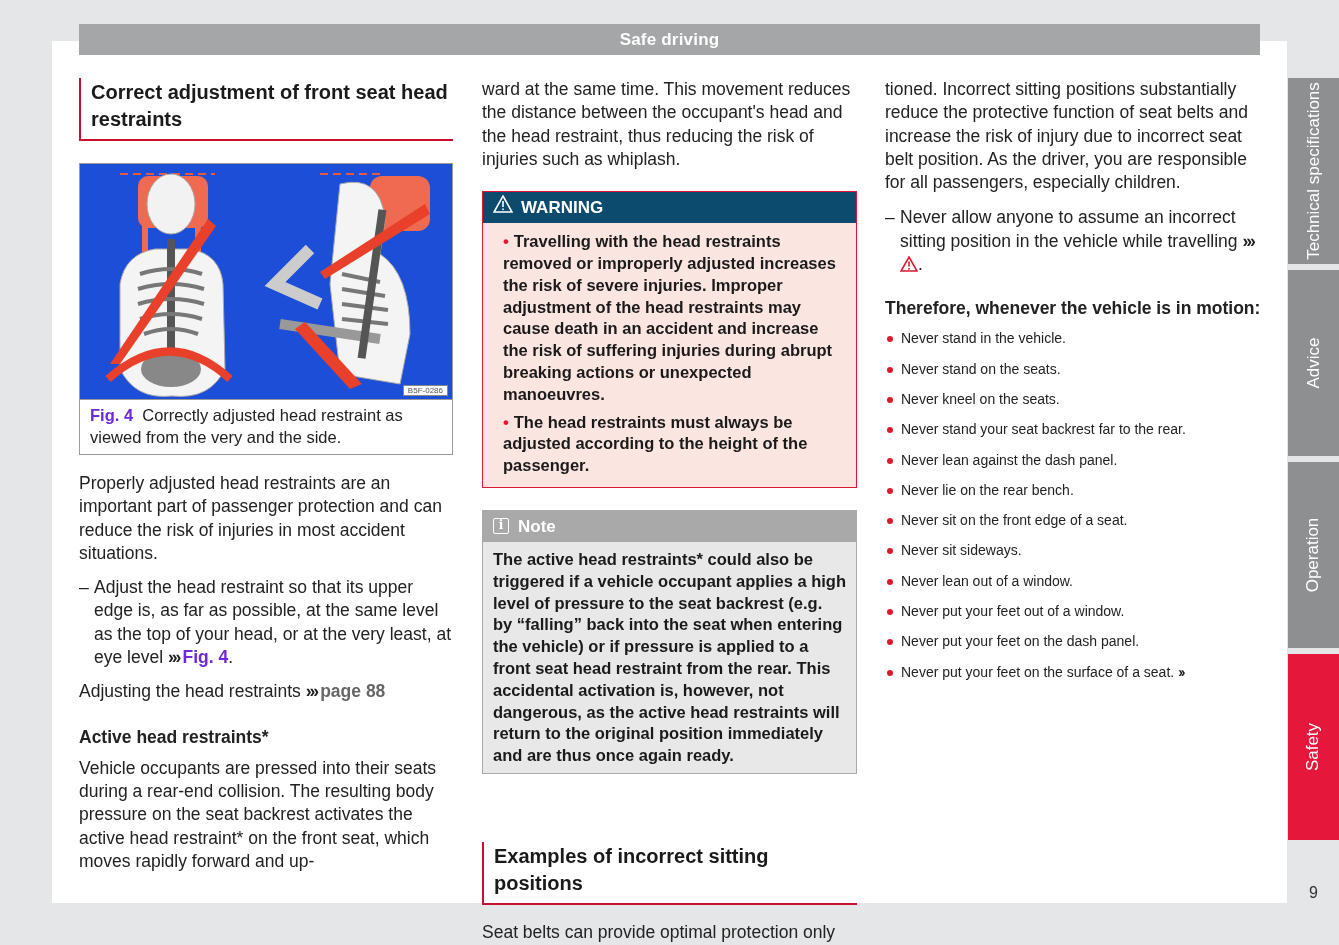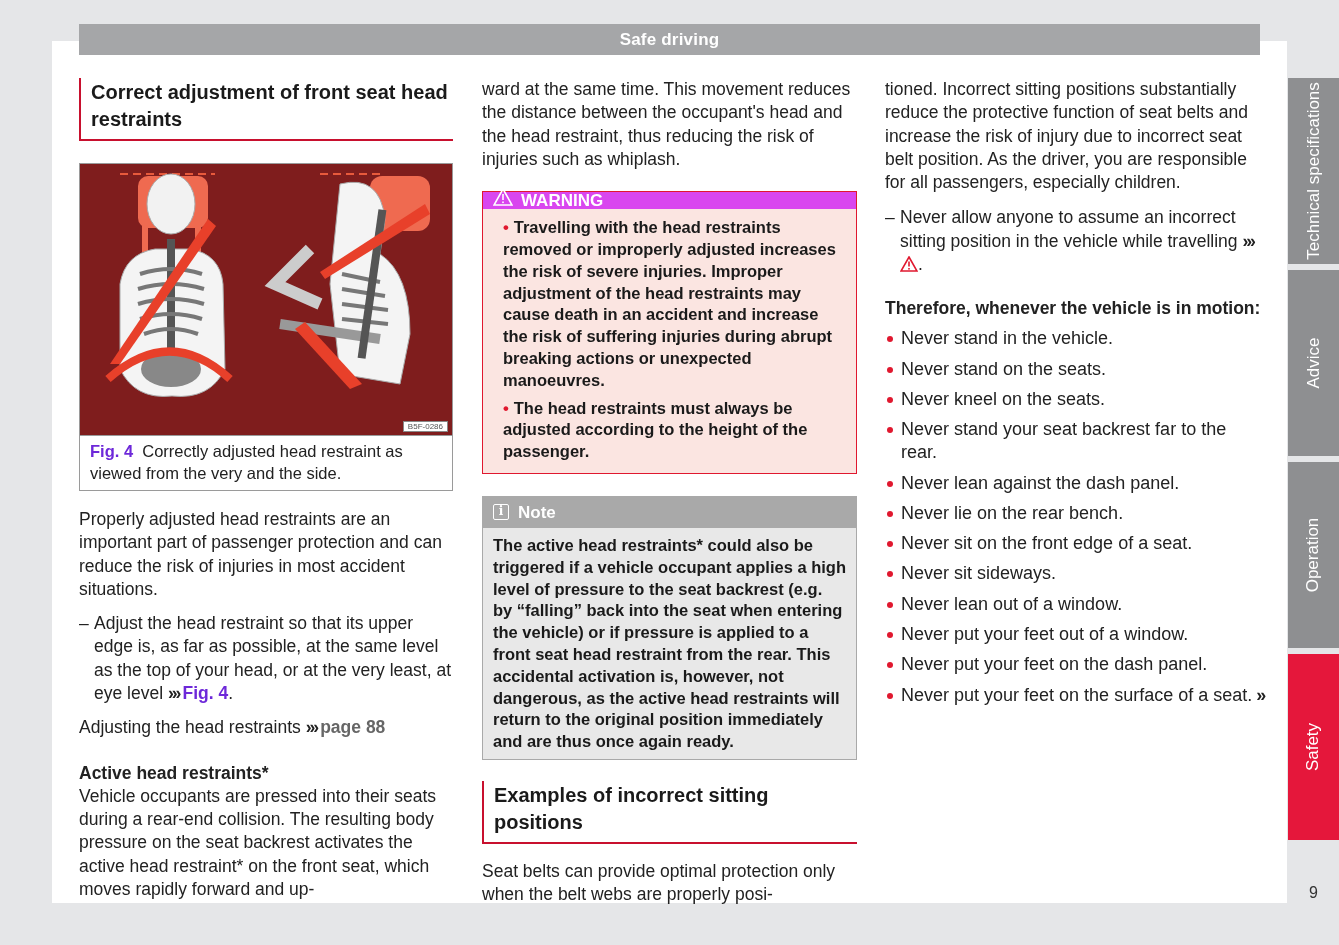--- a/index.html
+++ b/index.html
@@ -37,21 +37,21 @@
   }
   p.body, .body {
     font-size: 17.5px; line-height: 23.3px; color: #222;
   }
   .figure {
     margin-top: 22px;
     border: 1px solid #9a9a9a;
     width: 374px;
   }
   .figure-img {
-    height: 272px; background: #7f1d1d; position: relative;
+    height: 236px; background: #1d4ed8; position: relative;
     border-bottom: 1px solid #9a9a9a;
   }
   .figure-img svg { position: absolute; left: 0; top: 0; }
   .fig-code {
     position: absolute; right: 4px; bottom: 3px;
     font-size: 8px; background: #fff; border: 1px solid #888;
     padding: 0 4px; color: #555;
   }
   .figure-caption {
     padding: 5px 10px 6px 10px;
@@ -67,22 +67,22 @@
   .arrows { font-weight: bold; letter-spacing: -2px; margin-right: 3px; }
   .bold-gray { font-weight: bold; color: #666; margin-top: 16px; }
   .subhead {
     font-weight: bold; font-size: 17.5px; line-height: 23px; margin-top: 22px;
   }
 
   .warning-box {
     margin-top: 20px; border: 1px solid #e0182f; background: #fbe5e1;
   }
   .warning-head {
-    background: #d946ef; color: #fff; font-weight: bold; font-size: 17px;
-    height: 17px; line-height: 31px; padding-left: 10px;
+    background: #0c4a6e; color: #fff; font-weight: bold; font-size: 17px;
+    height: 31px; line-height: 31px; padding-left: 10px;
     display: flex; align-items: center; gap: 8px;
   }
   .warning-body { padding: 8px 10px 4px 20px; }
   .box-bullet {
     font-weight: bold; font-size: 16.5px; line-height: 21.8px; color: #1a1a1a;
     margin-bottom: 6px;
   }
   .box-bullet .dot { color: #e0182f; margin-right: 5px; }
 
   .note-box {
@@ -97,21 +97,21 @@
     width: 16px; height: 16px; border: 1.5px solid #fff; border-radius: 2px;
     font-size: 12px; line-height: 13px; text-align: center; font-family: "DejaVu Serif", serif;
   }
   .note-body {
     padding: 7px 10px 6px 10px;
     font-weight: bold; font-size: 16.5px; line-height: 21.8px; color: #1a1a1a;
   }
 
   .bullet-list { list-style: none; margin-top: 7px; }
   .bullet-list li {
-    font-size: 18px; line-height: 23px; padding-left: 16px; position: relative;
+    font-size: 14px; line-height: 23px; padding-left: 16px; position: relative;
     margin-bottom: 7.3px;
   }
   .bullet-list li::before {
     content: ""; position: absolute; left: 2px; top: 9px;
     width: 6px; height: 6px; border-radius: 50%; background: #e0182f;
   }
   .cont-arrows { font-weight: bold; margin-left: 4px; letter-spacing: -2px; }
 
   .side-tab {
     position: absolute; left: 1288px; width: 51px; height: 186px;
@@ -191,21 +191,21 @@
     <span>Adjust the head restraint so that its upper edge is, as far as possible, at the same level as the top of your head, or at the very least, at eye level</span>
     <span class="arrows">›››</span><a class="red">Fig. 4</a><span>.</span>
   </div>
 
   <p class="body" style="margin-top:11px">
     <span>Adjusting the head restraints</span>
     <span class="arrows">›››</span><a class="bold-gray">page 88</a>
   </p>
 
   <div class="subhead">Active head restraints*</div>
-  <p class="body" style="">Vehicle occupants are pressed into their seats during a rear-end collision. The resulting body pressure on the seat backrest activates the active head restraint* on the front seat, which moves rapidly forward and up-</p>
+  <p class="body" style="margin-top:8px">Vehicle occupants are pressed into their seats during a rear-end collision. The resulting body pressure on the seat backrest activates the active head restraint* on the front seat, which moves rapidly forward and up-</p>
 </div>
 
 <div class="col col2">
   <p class="body">ward at the same time. This movement reduces the distance between the occupant's head and the head restraint, thus reducing the risk of injuries such as whiplash.</p>
 
   <div class="warning-box">
     <div class="warning-head">
       <span>
         <svg width="20" height="18" viewBox="0 0 20 18">
             <path d="M10 1 L19 17 L1 17 Z" fill="none" stroke="#fff" stroke-width="1.6"></path>
@@ -222,21 +222,21 @@
   </div>
 
   <div class="note-box">
     <div class="note-head">
       <span class="info-icon">i</span>
       <span>Note</span>
     </div>
     <div class="note-body">The active head restraints* could also be triggered if a vehicle occupant applies a high level of pressure to the seat backrest (e.g. by “falling” back into the seat when entering the vehicle) or if pressure is applied to a front seat head restraint from the rear. This accidental activation is, however, not dangerous, as the active head restraints will return to the original position immediately and are thus once again ready.</div>
   </div>
 
-  <div class="section-title" style="margin-top:21px">Examples of incorrect sitting positions</div>
+  <div class="section-title" style="margin-top:68px">Examples of incorrect sitting positions</div>
   <p class="body" style="margin-top:16px">Seat belts can provide optimal protection only when the belt webs are properly posi-</p>
 </div>
 
 <div class="col col3">
   <p class="body">tioned. Incorrect sitting positions substantially reduce the protective function of seat belts and increase the risk of injury due to incorrect seat belt position. As the driver, you are responsible for all passengers, especially children.</p>
 
   <div class="body dash-item" style="margin-top:12px">
     <span>Never allow anyone to assume an incorrect sitting position in the vehicle while travelling</span>
     <span class="arrows">›››</span><a><svg width="18" height="16" viewBox="0 0 18 16" style="vertical-align:-2px">
           <path d="M9 1 L17 15 L1 15 Z" fill="none" stroke="#e0182f" stroke-width="1.6"></path>

